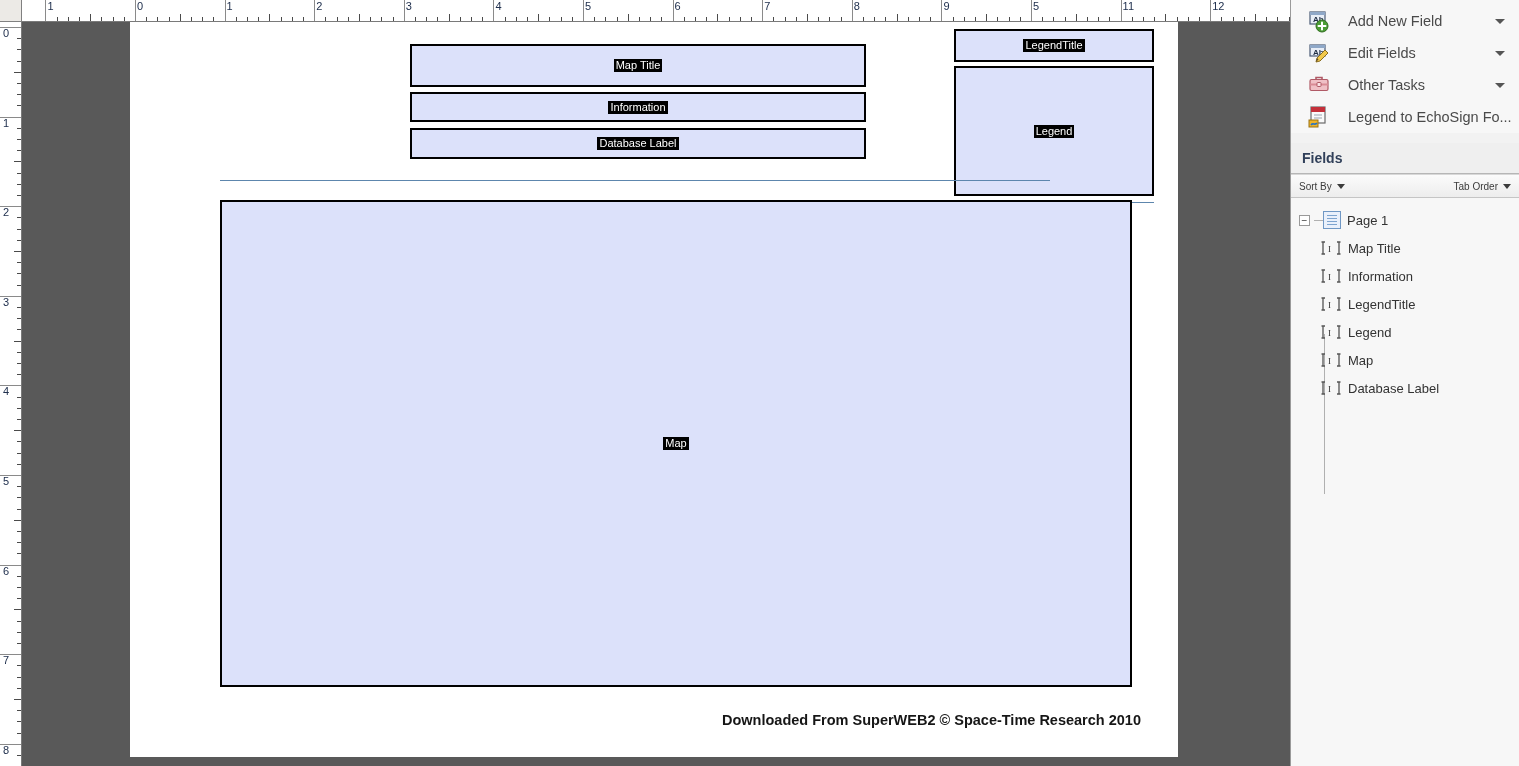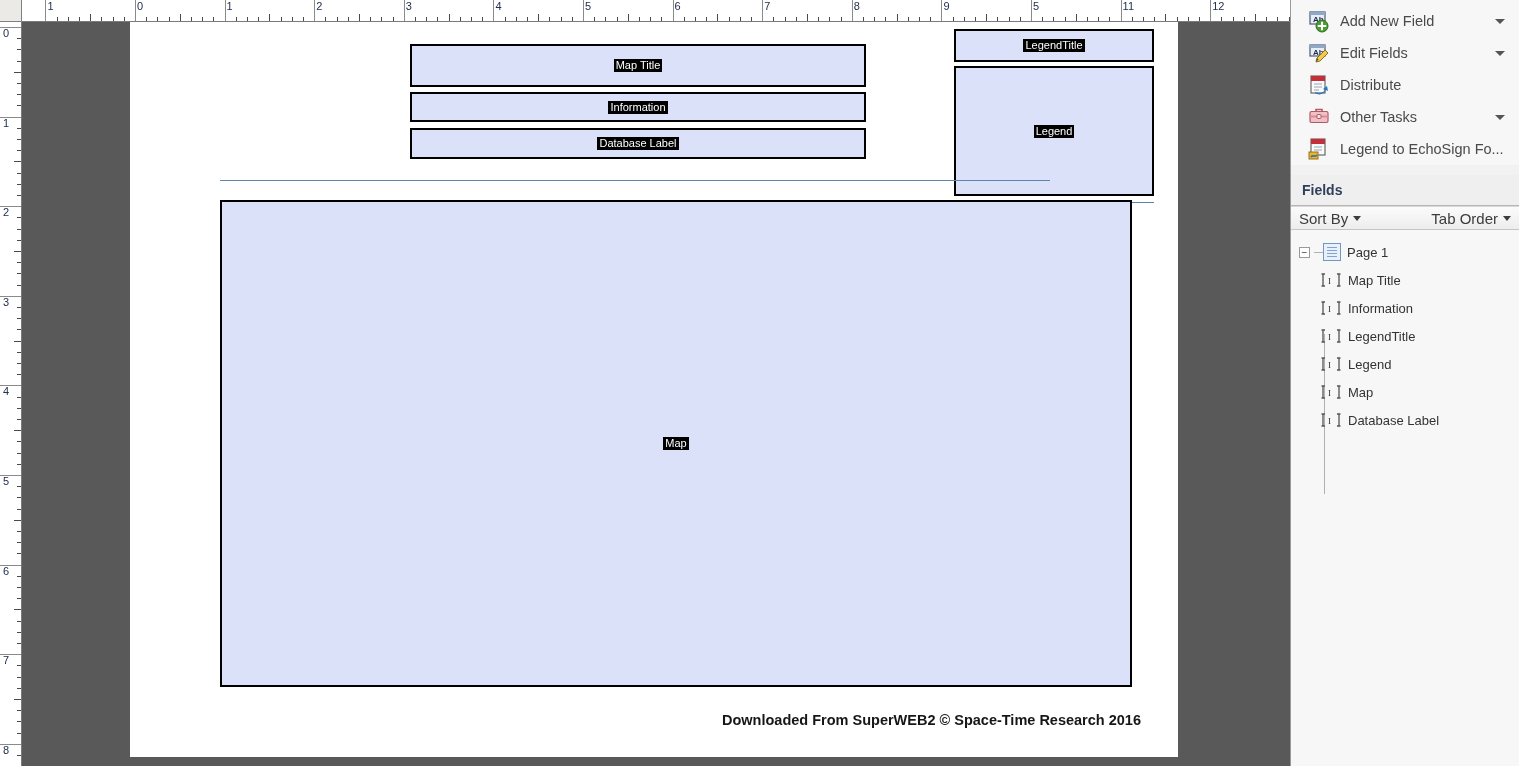--- a/index.html
+++ b/index.html
@@ -103,39 +103,39 @@
     font-size: 14px; font-weight: bold; color: #2b3a52;
   }
   .panel-head.plain { background: #efefef; padding-left: 11px; }
   .panel-head.plain .ptitle { color: #31405a; }
 
   .task-list { padding-top: 5px; background: #f7f7f7; }
   .task-row {
     height: 32px; display: flex; align-items: center; padding: 0 6px 0 16px;
     position: relative; cursor: default;
   }
-  .task-row .ticon { width: 24px; height: 24px; margin-right: 9px; flex: 0 0 24px; }
+  .task-row .ticon { width: 24px; height: 24px; margin-right: 17px; flex: 0 0 24px; }
   .task-row .tlabel { font-size: 14.5px; color: #4a4a4a; flex: 1; white-space: nowrap;
        overflow: hidden; text-overflow: ellipsis; }
   .task-row .tcaret {
     width: 0; height: 0; border-left: 5px solid transparent; border-right: 5px solid transparent;
     border-top: 5px solid #555; margin-left: auto; margin-right: 8px;
   }
 
   .section-divider {
     display: flex; align-items: center; padding: 8px 10px 2px 10px;
   }
   .section-divider .sd-label { font-size: 11.5px; font-weight: bold; color: #3a3a3a; white-space: nowrap; }
   .section-divider .sd-line { flex: 1; height: 1px; background: #c3c3c3; margin-left: 6px; }
 
   .sortbar {
     height: 24px; display: flex; align-items: center; justify-content: space-between;
     background: linear-gradient(#fbfbfb,#ededed);
     border-bottom: 1px solid #c5c5c5; border-top: 1px solid #d8d8d8;
-    padding: 0 8px; font-size: 15px; color: #3c3c3c;
+    padding: 0 8px; font-size: 10px; color: #3c3c3c;
   }
   .sortbar .sb { display: flex; align-items: center; gap: 5px; }
   .sortbar .dncaret {
     width: 0; height: 0; border-left: 4px solid transparent; border-right: 4px solid transparent;
     border-top: 5px solid #3c3c3c;
   }
 
   
   .tree { padding: 8px 0 0 0; background: #f7f7f7; height: 100%; }
   .tree-row { display: flex; align-items: center; height: 28px; padding-left: 8px; position: relative; }
@@ -397,21 +397,21 @@
         <span class="flabel">Legend</span>
       </div>
 
       <div class="hr-blue" style="left:90px; top:158px; width:830px;"></div>
       <div class="hr-blue" style="left:824px; top:180px; width:200px;"></div>
 
       <div class="ffield" style="left:90px; top:178px; width:912px; height:487px;">
         <span class="flabel">Map</span>
       </div>
 
-      <div class="footer-txt" style="left:592px; top:690px;">Downloaded From SuperWEB2 © Space-Time Research 2016</div>
+      <div class="footer-txt" style="left:592px; top:690px;">Downloaded From SuperWEB2 © Space-Time Research 2010</div>
 
     </div>
   </div>
 
   <div id="right-panel">
 
 
     <div class="task-list">
 
       <div class="task-row">
@@ -436,31 +436,20 @@
             <text x="6" y="13.5" font-family="'Liberation Sans',sans-serif" font-size="8" font-weight="bold" fill="#1f2d44">Ab</text>
             <path d="M9 21l1-4 8-8 3 3-8 8z" fill="#f2c94c" stroke="#8a6d1f" stroke-width="1"></path>
             <path d="M18 9l3 3" stroke="#8a6d1f" stroke-width="1"></path>
             <path d="M9 21l1-4 1.5 1.5z" fill="#5a4a28"></path>
           </svg>
         </span>
         <span class="tlabel">Edit Fields</span>
         <span class="tcaret"></span>
       </div>
 
-      <div class="task-row">
-        <span class="ticon">
-          <svg width="24" height="24" viewBox="0 0 24 24">
-            <rect x="4" y="3" width="14" height="17" fill="#fafafa" stroke="#6a6a6a" stroke-width="1.2"></rect>
-            <rect x="4" y="3" width="14" height="5" fill="#c4303a"></rect>
-            <path d="M7 11h8M7 14h8M7 17h5" stroke="#9aa4b0" stroke-width="1.1"></path>
-            <path d="M8 20c4 3 9 1 11-3l2 1-1-5-4 3 2 1c-2 3-6 4-10 2z" fill="#2a74c0"></path>
-          </svg>
-        </span>
-        <span class="tlabel">Distribute</span>
-      </div>
 
       <div class="task-row">
         <span class="ticon">
           <svg width="24" height="24" viewBox="0 0 24 24">
             <path d="M9 6V4.5h6V6" fill="none" stroke="#b05a66" stroke-width="1.6"></path>
             <rect x="3" y="6.5" width="18" height="11" rx="1.5" fill="#f0c0c6" stroke="#b05a66" stroke-width="1.2"></rect>
             <rect x="3" y="10.5" width="18" height="2" fill="#d98c96"></rect>
             <rect x="10" y="9.5" width="4" height="4" rx="0.6" fill="#fbe3e6" stroke="#b05a66" stroke-width="1"></rect>
           </svg>
         </span>

